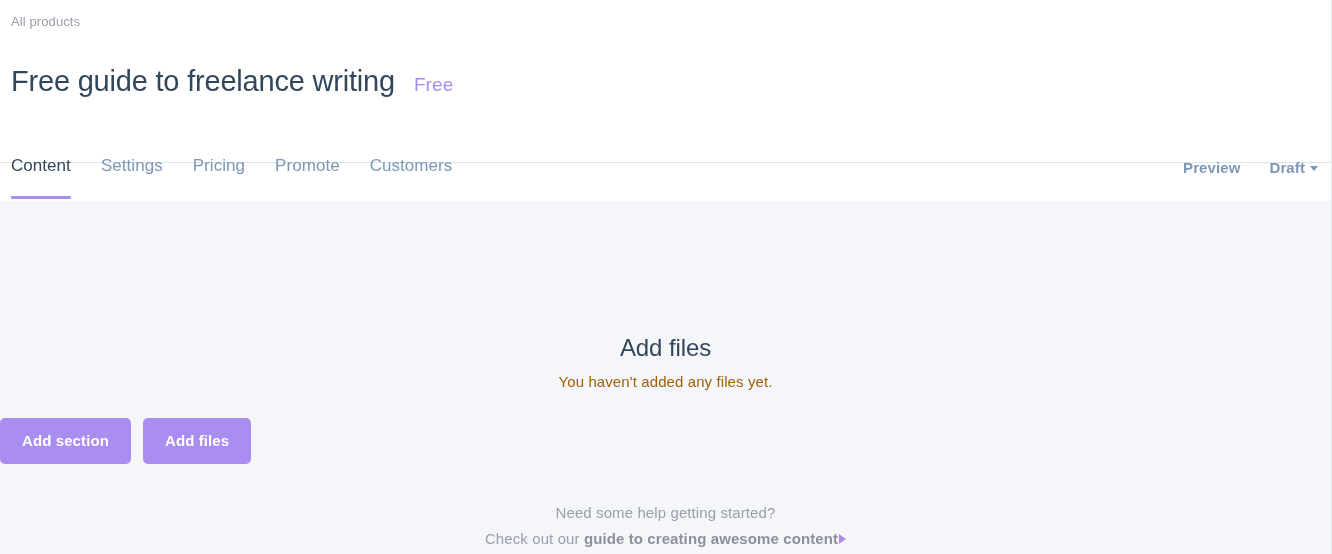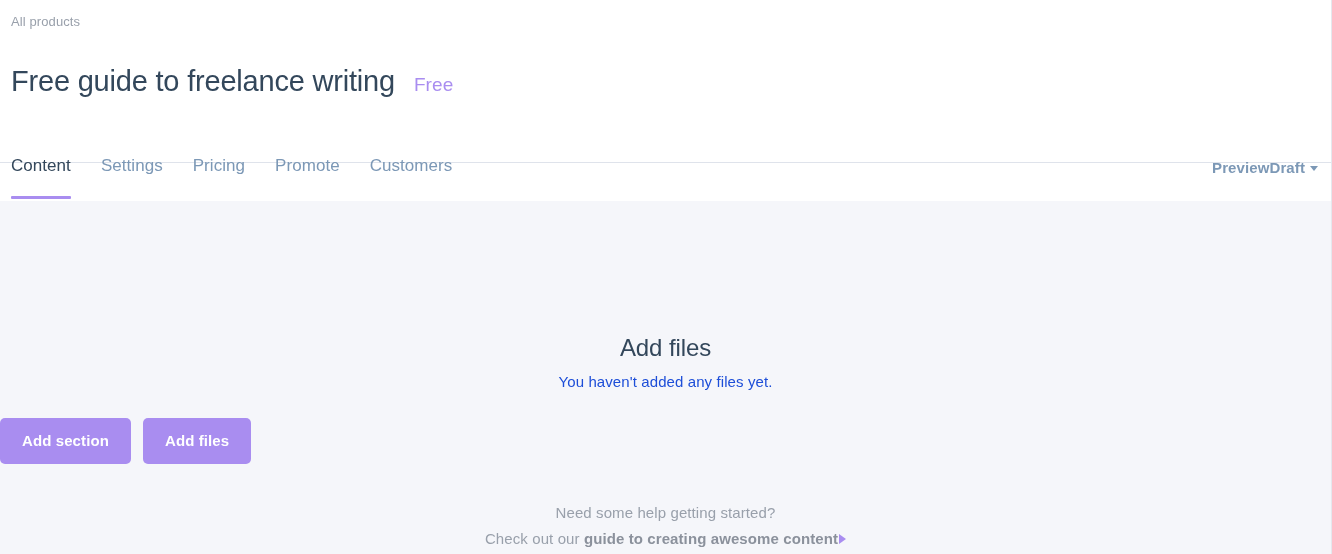--- a/index.html
+++ b/index.html
@@ -114,20 +114,21 @@
   }
   .action-link {
     font-size: 15px;
     font-weight: bold;
     color: #7c98b6;
     letter-spacing: 0.1px;
     cursor: pointer;
     white-space: nowrap;
   }
   .action-link + .action-link {
+    margin-left: 29px;
   }
   .caret-down {
     display: inline-block;
     margin-left: 5px;
     width: 0;
     height: 0;
     border-left: 4.5px solid transparent;
     border-right: 4.5px solid transparent;
     border-top: 5px solid #7c98b6;
     vertical-align: middle;
@@ -157,21 +158,21 @@
     margin-top: 131px;
     font-size: 24px;
     font-weight: 400;
     color: #33475b;
     line-height: 31px;
     letter-spacing: -0.1px;
   }
   .empty-sub {
     margin-top: 9px;
     font-size: 15px;
-    color: #1d4ed8;
+    color: #a16207;
     line-height: 20px;
     letter-spacing: 0.1px;
   }
 
   .button-row {
     margin-top: 26px;
     display: flex;
     align-items: center;
   }
   .btn {

